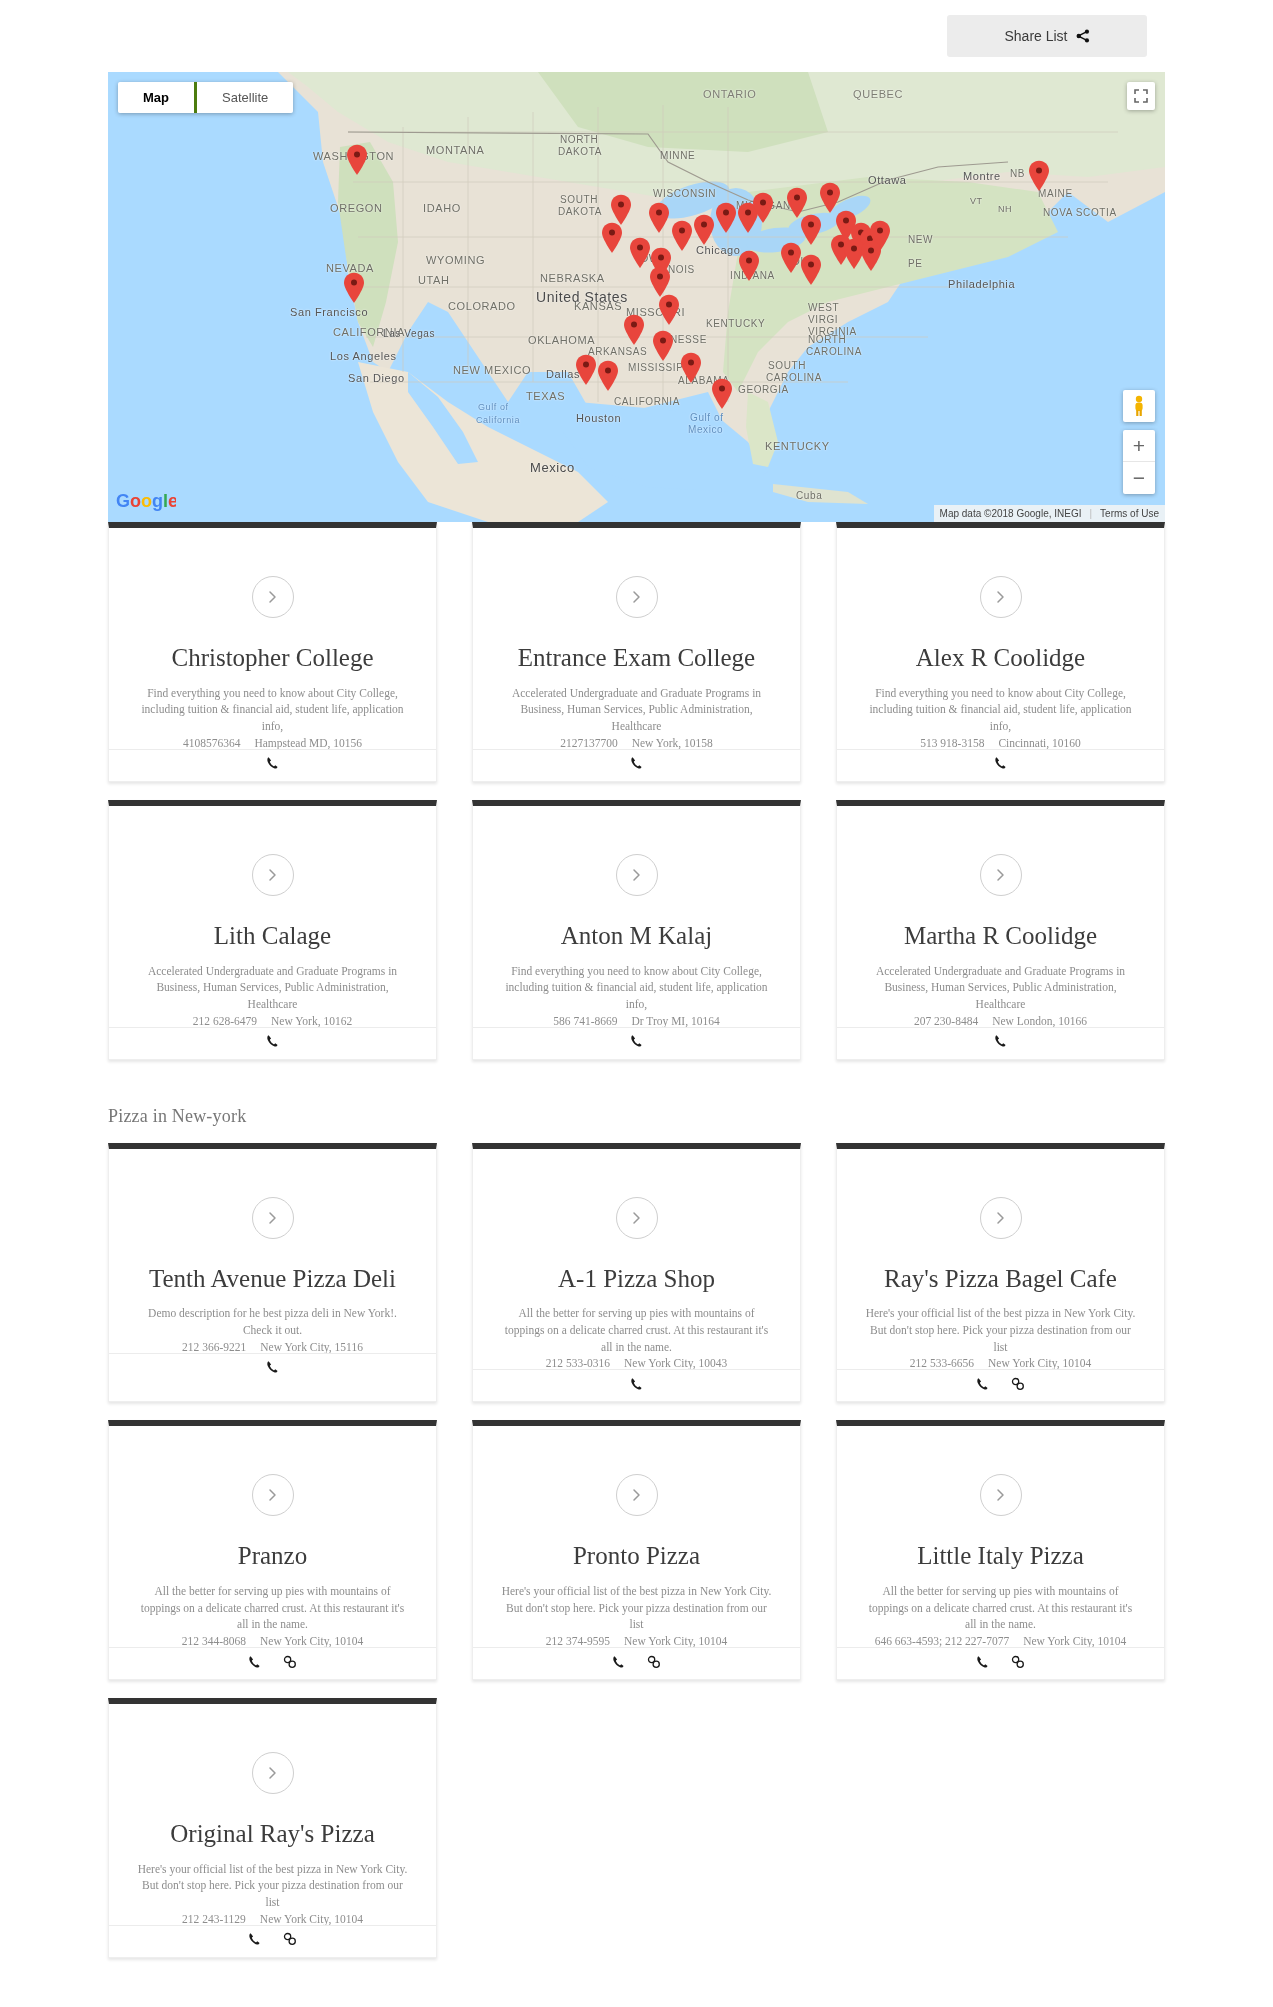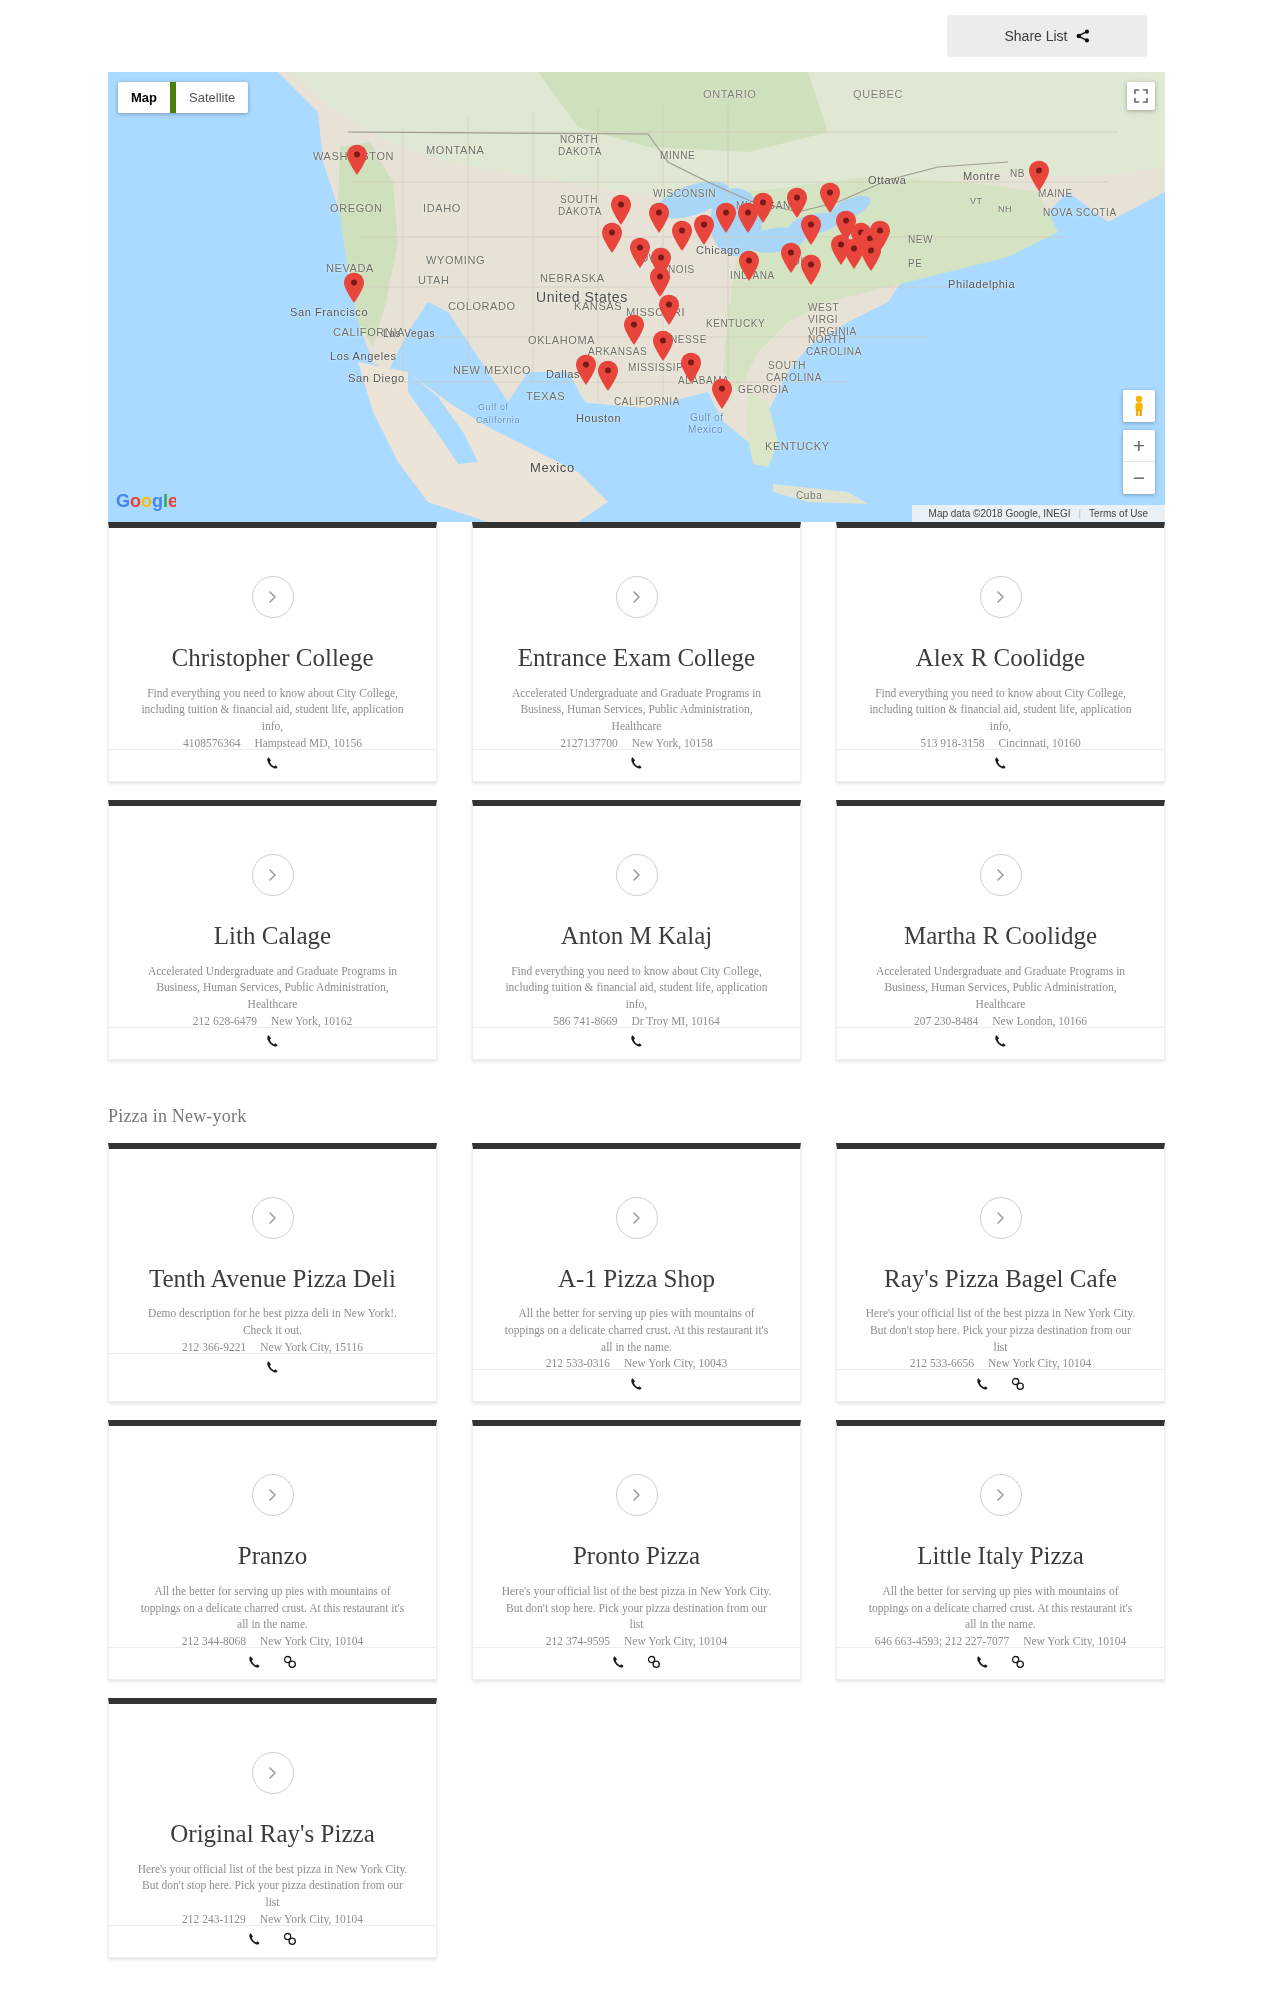--- a/index.html
+++ b/index.html
@@ -48,24 +48,24 @@
     font-family: "Liberation Sans", sans-serif;
   }
   .map-canvas { position:absolute; inset:0; }
   .map-ctrl-type {
     position: absolute; left: 10px; top: 10px;
     display: flex; box-shadow: 0 1px 4px rgba(0,0,0,.3);
     border-radius: 2px; overflow: hidden; z-index: 20;
   }
   .map-ctrl-type > div {
     background: #fff; color: #555; font-size: 13px;
-    padding: 8px 13px; cursor: pointer; white-space: nowrap;
+    padding: 8px 25px; cursor: pointer; white-space: nowrap;
   }
   .map-ctrl-type > div.active { color: #000; font-weight: 600; }
-  .map-ctrl-type > div + div { border-left: 6px solid #4d7c0f; }
+  .map-ctrl-type > div + div { border-left: 3px solid #4d7c0f; }
 
   .map-fullscreen {
     position: absolute; right: 10px; top: 10px;
     width: 28px; height: 28px; background: #fff;
     box-shadow: 0 1px 4px rgba(0,0,0,.3); border-radius: 2px;
     display:flex; align-items:center; justify-content:center;
     cursor:pointer; z-index: 20;
   }
   .map-pegman {
     position: absolute; right: 10px; bottom: 100px;
@@ -80,21 +80,21 @@
   .map-zoom div {
     height: 32px; display:flex; align-items:center; justify-content:center;
     font-size: 21px; color:#666; cursor:pointer; font-family:"Liberation Sans",sans-serif;
   }
   .map-zoom div:first-child { border-bottom: 1px solid #e6e6e6; }
 
   .map-logo { position:absolute; left: 8px; bottom: 6px; z-index: 20; }
   .map-attrib {
     position: absolute; right: 0; bottom: 0; z-index: 20;
     background: rgba(245,245,245,.85);
-    font-size: 10px; color: #444; padding: 3px 17px;
+    font-size: 10px; color: #444; padding: 3px 6px;
     display:flex; gap:8px; font-family: "Liberation Sans", sans-serif;
   }
   .map-attrib span.sep { color:#bbb; }
   .map-attrib a { color:#444; text-decoration:none; }
 
   .pin { position:absolute; width: 22px; height: 32px; z-index: 10; }
 
   
   .section-title {
     font-size: 18px;

